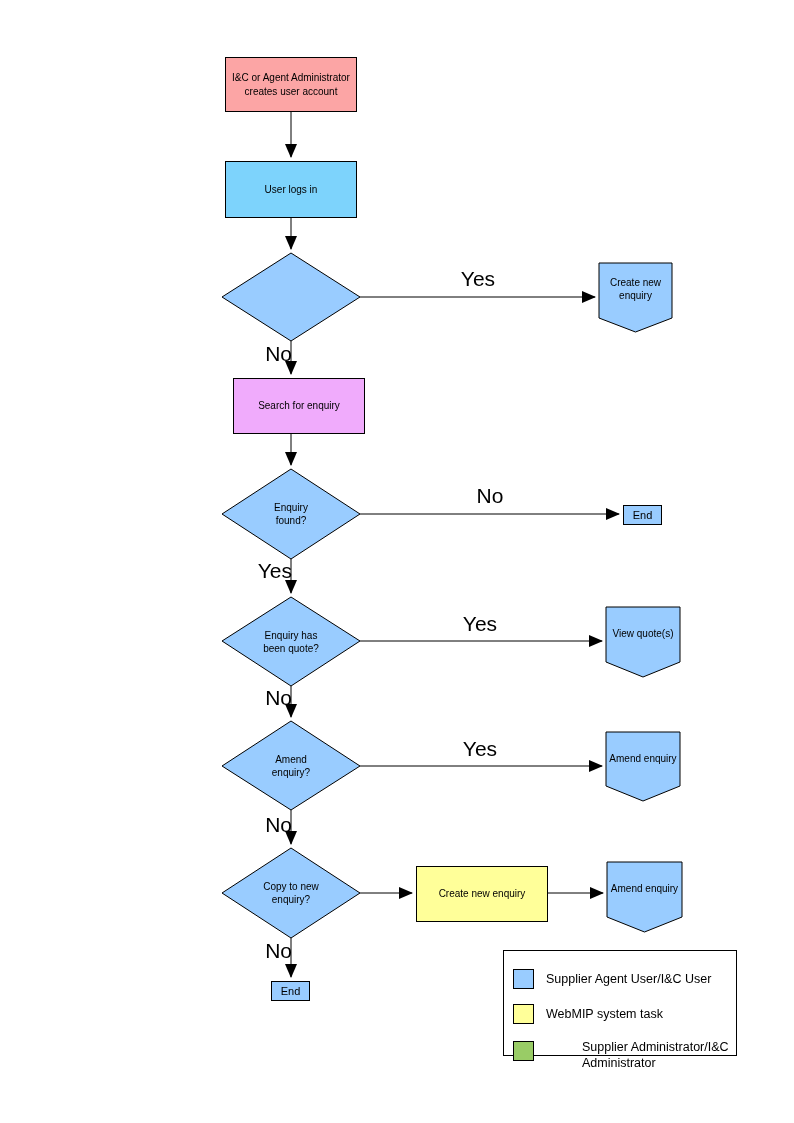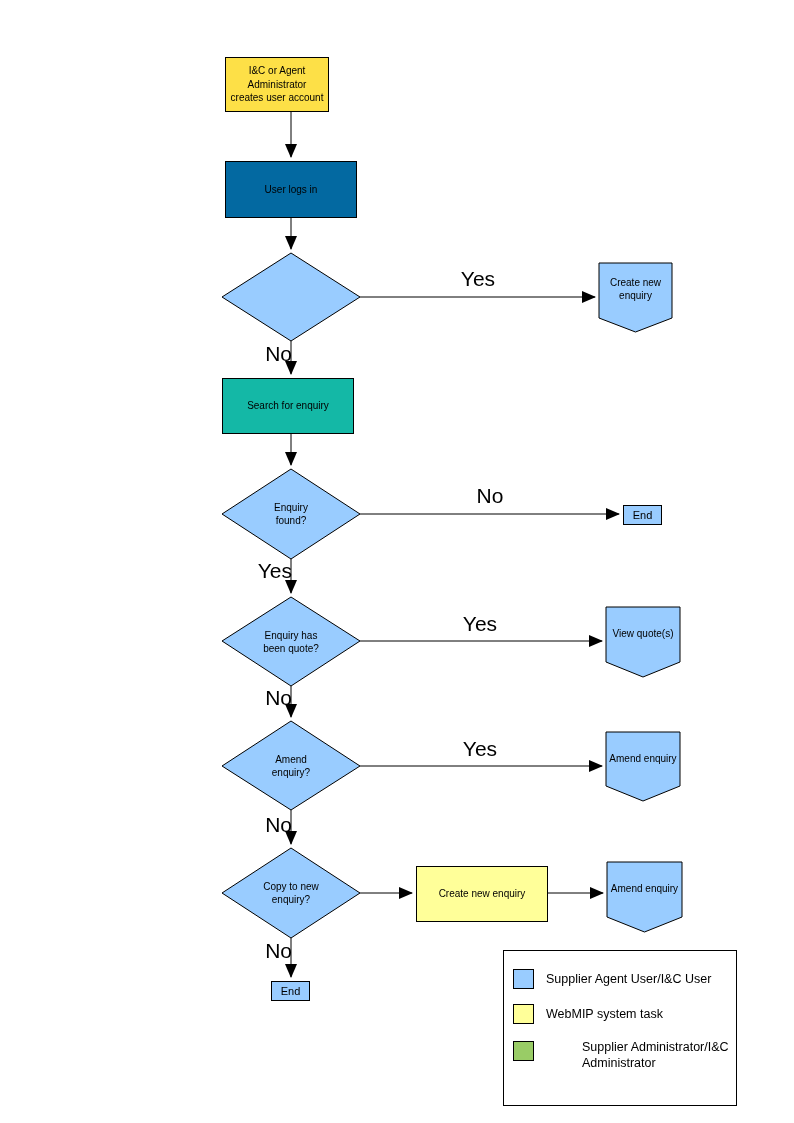--- a/index.html
+++ b/index.html
@@ -21,21 +21,21 @@
   .endnode{
     position:absolute;z-index:2;box-sizing:border-box;border:1px solid #000;border-radius:0;
     display:flex;align-items:center;justify-content:center;font-size:11px;
   }
   .biglabel{
     position:absolute;z-index:3;font-size:21px;line-height:1.0;letter-spacing:0px;
   }
   .biglabel.rightcol{text-align:center;}
   .biglabel.leftcol{text-align:right;}
   .legend{
-    position:absolute;left:503px;top:950px;width:234px;height:156px;
+    position:absolute;left:503px;top:950px;width:234px;height:106px;
     border:1px solid #000;background:#fff;z-index:2;box-sizing:border-box;
   }
   .swatch{
     position:absolute;width:21px;height:20px;border:1px solid #000;box-sizing:border-box;
   }
   .legendlabel{
     position:absolute;left:42px;width:182px;font-size:12.5px;line-height:1.3;
   }
 </style>
 </head>
@@ -70,26 +70,26 @@
     <polygon points="291,597 360,641 291,686 222,641" stroke="#000" stroke-width="1" fill="#99CCFF"></polygon>
     <polygon points="291,721 360,766 291,810 222,766" stroke="#000" stroke-width="1" fill="#99CCFF"></polygon>
     <polygon points="291,848 360,893 291,938 222,893" stroke="#000" stroke-width="1" fill="#99CCFF"></polygon>
 
     <polygon points="599,263 672,263 672,318 635.5,332 599,318" stroke="#000" stroke-width="1" fill="#99CCFF"></polygon>
     <polygon points="606,607 680,607 680,662 643,677 606,662" stroke="#000" stroke-width="1" fill="#99CCFF"></polygon>
     <polygon points="606,732 680,732 680,786 643,801 606,786" stroke="#000" stroke-width="1" fill="#99CCFF"></polygon>
     <polygon points="607,862 682,862 682,917 644.5,932 607,917" stroke="#000" stroke-width="1" fill="#99CCFF"></polygon>
   </svg>
 
-  <div class="node rectnode" style="left: 225px; top: 57px; width: 104px; height: 55px; background-color: #fde047;">I&amp;C or Agent Administrator
+  <div class="node rectnode" style="left: 225px; top: 57px; width: 132px; height: 55px; background-color: #fca5a5;">I&amp;C or Agent Administrator
 creates user account</div>
 
-  <div class="node rectnode" style="left: 225px; top: 161px; width: 132px; height: 57px; background-color: #0369a1;">User logs in</div>
+  <div class="node rectnode" style="left: 225px; top: 161px; width: 132px; height: 57px; background-color: #7dd3fc;">User logs in</div>
 
-  <div class="node rectnode" style="left: 222px; top: 378px; width: 132px; height: 56px; background-color: #14b8a6;">Search for enquiry</div>
+  <div class="node rectnode" style="left: 233px; top: 378px; width: 132px; height: 56px; background-color: #f0abfc;">Search for enquiry</div>
 
   <div class="node rectnode" style="left: 416px; top: 866px; width: 132px; height: 56px; background-color: rgb(255, 255, 153);">Create new enquiry</div>
 
   <div class="endnode" style="left: 623px; top: 505px; width: 39px; height: 20px; background-color: rgb(153, 204, 255);">End</div>
 
   <div class="endnode" style="left: 271px; top: 981px; width: 39px; height: 20px; background-color: rgb(153, 204, 255);">End</div>
 
   <div class="shapelabel" style="left:222px;top:469px;width:138px;height:90px;">Enquiry
 found?</div>
   <div class="shapelabel" style="left:222px;top:597px;width:138px;height:89px;">Enquiry has

